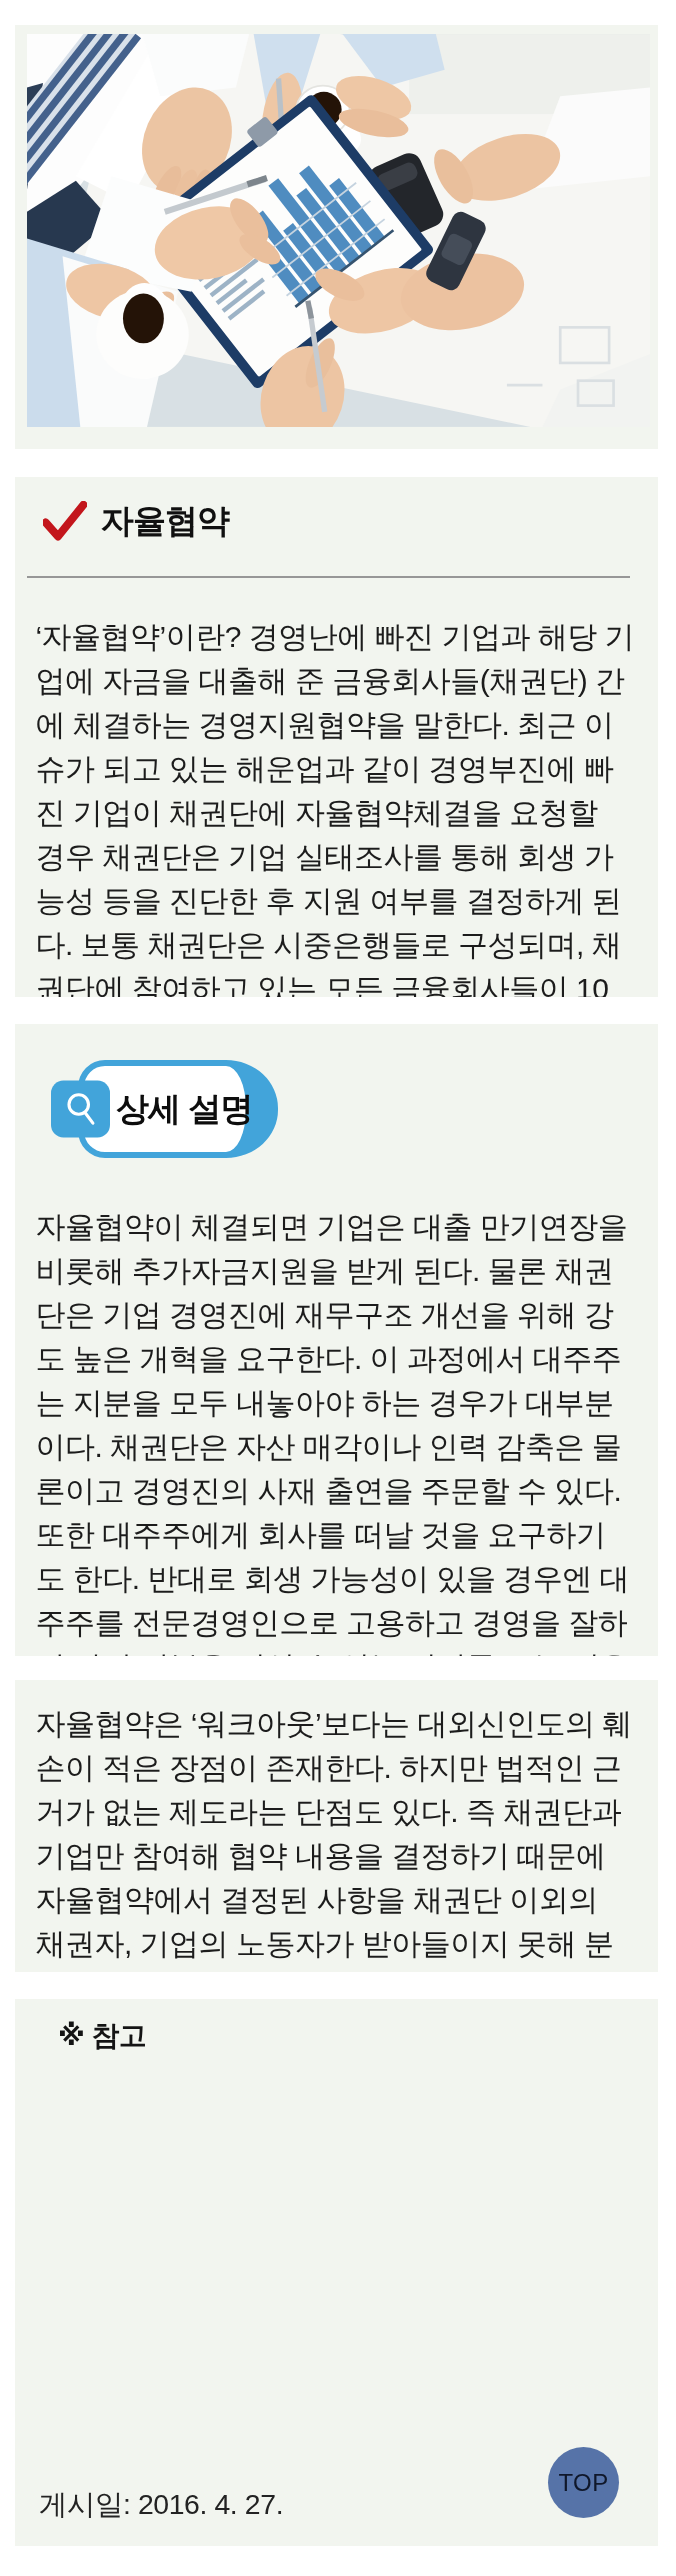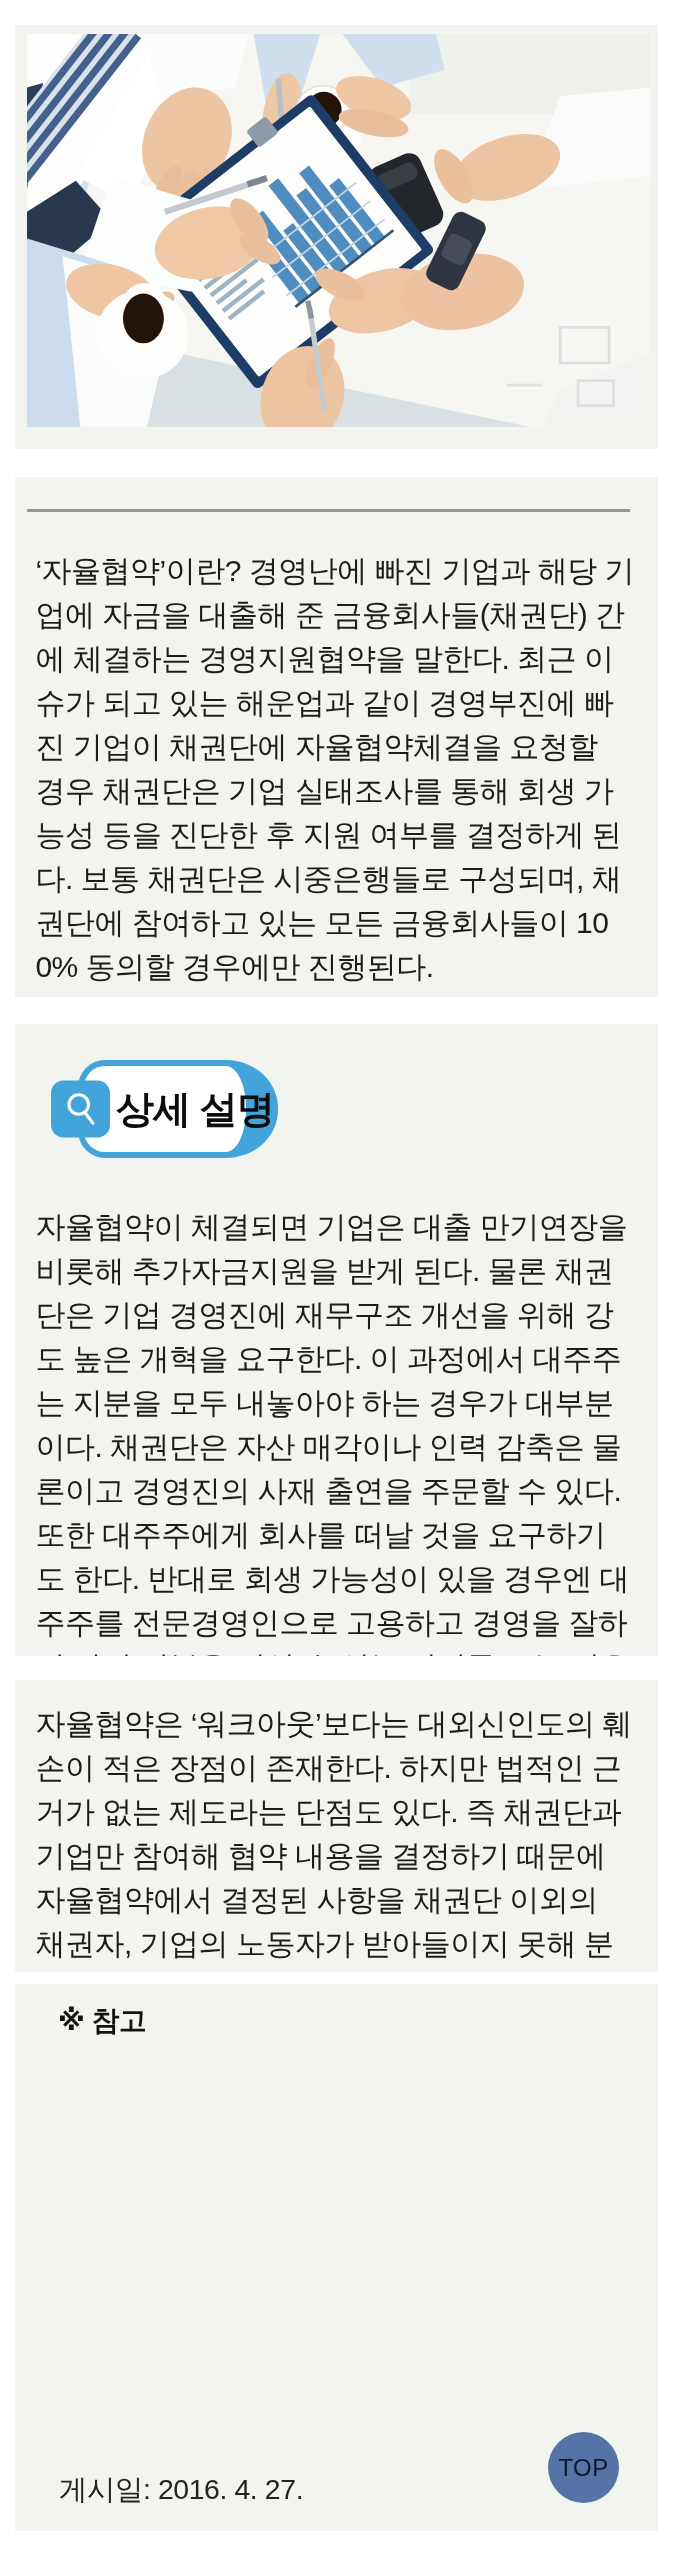--- a/index.html
+++ b/index.html
@@ -9,21 +9,21 @@
     color:#1d1d1d;overflow:hidden;
   }
   .panel{
     background:#f2f5ef;width:643px;margin-left:15px;
     box-sizing:border-box;overflow:hidden;position:relative;
   }
   #panel-photo{margin-top:25px;height:424px;padding:9px 0 0 11.6px;}
   #panel-def{margin-top:28.4px;height:520px;}
   #panel-detail{margin-top:27px;height:632px;}
   #panel-comp{margin-top:24px;height:292px;}
-  #panel-note{margin-top:12px;height:547px;}
+  #panel-note{margin-top:27px;height:547px;}
 
   .body-text{
     font-size:30px;line-height:44px;color:#1c1c1c;
     margin:0 23px 0 20.4px;word-break:break-all;letter-spacing:-0.5px;
   }
   #panel-def .body-text{margin-top:37px;}
   #panel-detail .body-text{margin-top:47px;}
   #panel-comp .body-text{margin-top:22px;}
   #panel-note .body-text{margin-top:44px;}
 
@@ -37,25 +37,25 @@
     border:6.2px solid #42a4da;border-right-width:32px;
     border-radius:27px 52px 52px 27px / 27px 48px 48px 27px;
   }
   .badge .glass{
     position:absolute;left:-33px;top:50%;transform:translateY(-50%);
     width:59px;height:57px;background:#42a4da;border-radius:12.4px;
     display:flex;align-items:center;justify-content:center;
   }
   .badge .badge-label{
     position:absolute;left:32px;top:50%;transform:translateY(-50%);
-    font-size:38px;font-weight:bold;color:#0d0d0d;white-space:nowrap;letter-spacing:-0.9px;
+    font-size:33px;font-weight:bold;color:#0d0d0d;white-space:nowrap;letter-spacing:-0.9px;
   }
 
   .note-head{margin:18px 0 0 43px;font-size:27.6px;font-weight:bold;color:#141414;letter-spacing:-0.4px;}
-  .posted{position:absolute;left:44px;top:487px;font-size:28.4px;color:#232323;letter-spacing:-0.4px;}
+  .posted{position:absolute;left:24px;top:487px;font-size:28.4px;color:#232323;letter-spacing:-0.4px;}
   .top-btn{
     position:absolute;left:533px;top:448px;width:71px;height:71px;border-radius:50%;
     background:#5673a8;border:none;color:#0f172a;font-size:24px;
     font-family:"Liberation Sans","DejaVu Sans",sans-serif;
     display:flex;align-items:center;justify-content:center;cursor:pointer;letter-spacing:0.4px;
   }
 </style>
 </head>
 <body>
 
@@ -172,20 +172,26 @@
 
     <g stroke="#dadfe2" stroke-width="3" fill="none">
       <rect x="600" y="330" width="55" height="40"></rect>
       <rect x="620" y="390" width="40" height="28"></rect>
       <line x1="540" y1="395" x2="580" y2="395"></line>
     </g>
   </svg>
 </section>
 
 <section class="panel" id="panel-def">
+  <div class="def-head">
+    <svg width="44" height="41" viewBox="0 0 50 46">
+      <path d="M3,24 L17,40 L46,4" fill="none" stroke="#c3161c" stroke-width="9" stroke-linecap="round" stroke-linejoin="round"></path>
+    </svg>
+    <span class="title">자율협약</span>
+  </div>
   <hr class="rule">
   <p class="body-text">‘자율협약’이란? 경영난에 빠진 기업과 해당 기업에 자금을 대출해 준 금융회사들(채권단) 간에 체결하는 경영지원협약을 말한다. 최근 이슈가 되고 있는 해운업과 같이 경영부진에 빠진 기업이 채권단에 자율협약체결을 요청할 경우 채권단은 기업 실태조사를 통해 회생 가능성 등을 진단한 후 지원 여부를 결정하게 된다. 보통 채권단은 시중은행들로 구성되며, 채권단에 참여하고 있는 모든 금융회사들이 100% 동의할 경우에만 진행된다.</p>
 </section>
 
 <section class="panel" id="panel-detail">
   <div class="badge">
     <span class="glass">
       <svg width="39" height="39" viewBox="0 0 44 44">
         <circle cx="20" cy="17" r="11" fill="none" stroke="#ffffff" stroke-width="3.5"></circle>
         <line x1="27" y1="26" x2="36" y2="38" stroke="#ffffff" stroke-width="3.5" stroke-linecap="round"></line>

